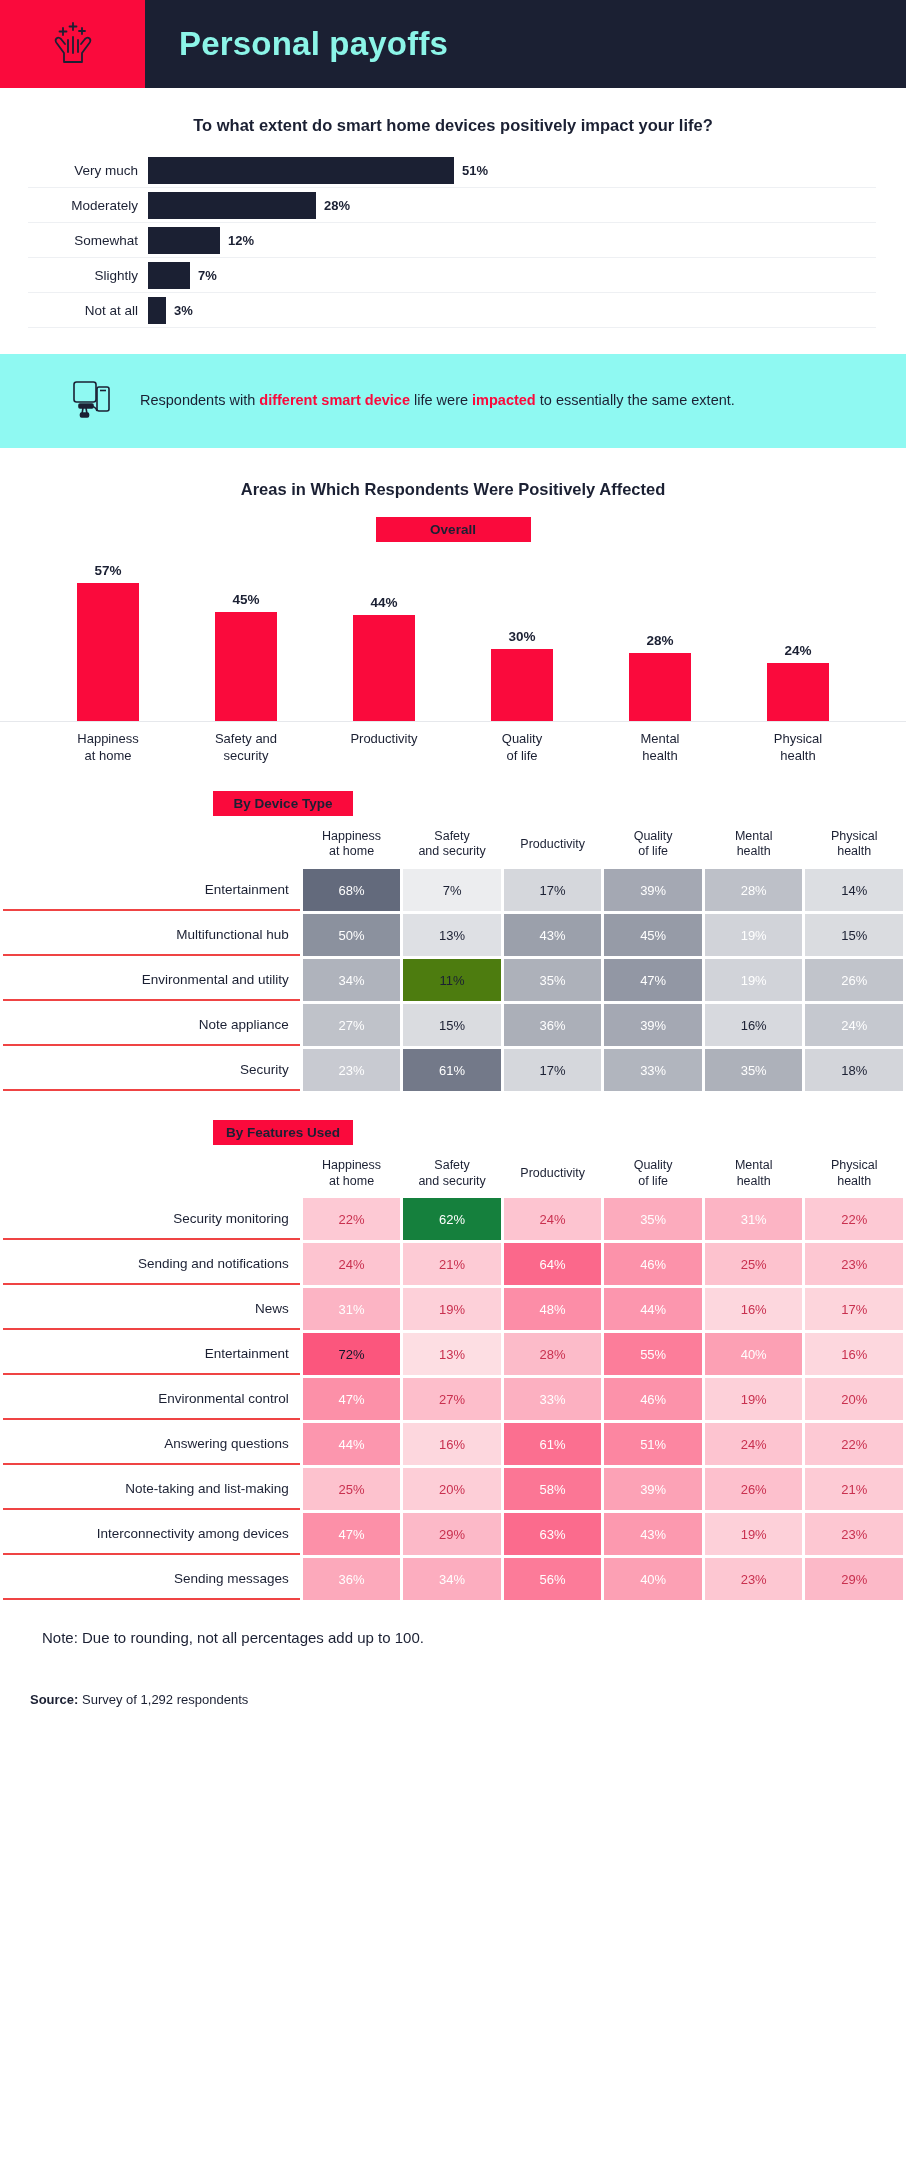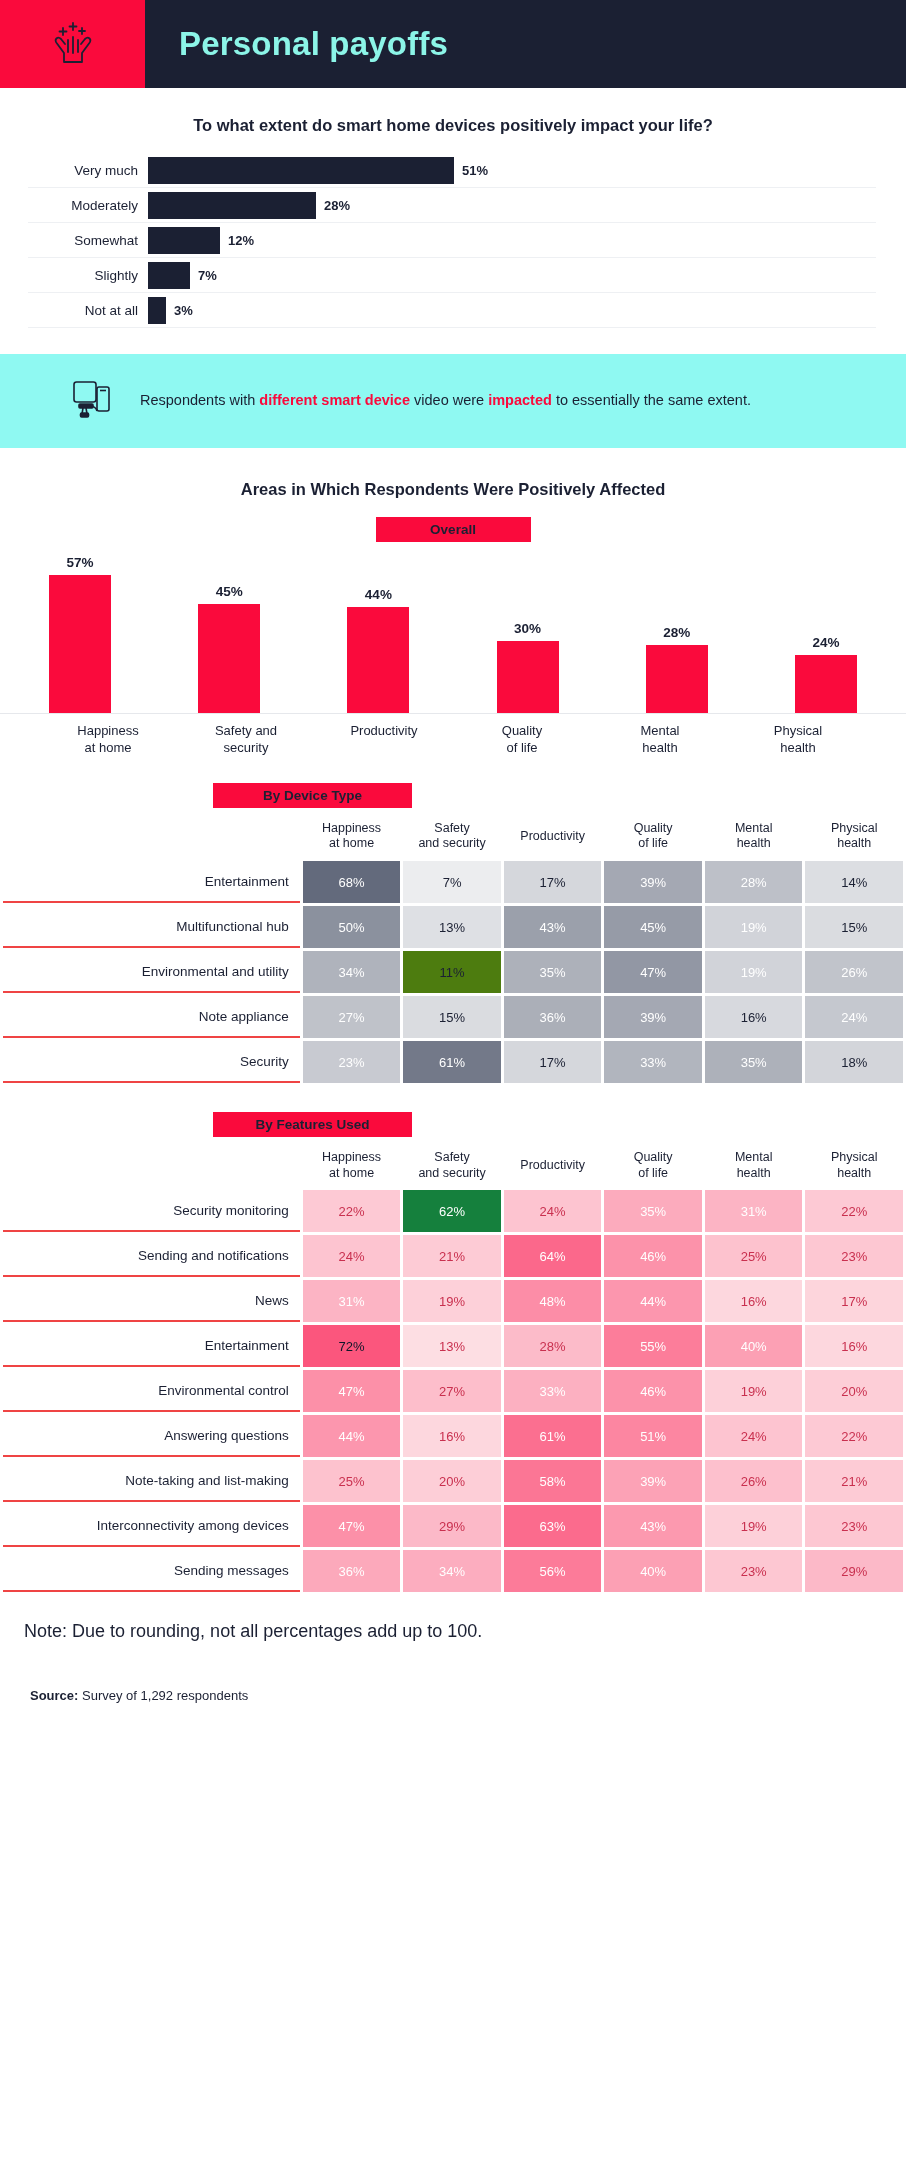--- a/index.html
+++ b/index.html
@@ -57,53 +57,53 @@
     font-size: 16.5px; font-weight: bold; text-align: center;
     color: #1b2033; margin-bottom: 18px;
   }
   .pill-wrap { display: flex; justify-content: center; }
   .pill {
     background: #fa0a3c; color: #1b2033; font-weight: bold; font-size: 13.5px;
     padding: 5px 0; text-align: center; width: 155px;
   }
   .colchart {
     display: flex; align-items: flex-end; justify-content: space-between;
-    height: 160px; padding: 0 32px; margin-top: 12px;
+    height: 160px; padding: 0 60px; margin-top: 20px;
     border-bottom: 1px solid #e6e8ec;
   }
   .col { width: 96px; display: flex; flex-direction: column; align-items: center; }
   .col-val { font-size: 13.5px; font-weight: bold; margin-bottom: 5px; color: #1b2033; }
   .col-bar { width: 62px; background: #fa0a3c; }
   .col-labels {
     display: flex; justify-content: space-between; padding: 9px 60px 0 60px;
   }
   .col-lbl {
     width: 96px; text-align: center; font-size: 13px; line-height: 1.3; color: #1b2033;
   }
 
   
   .hm-block { margin-top: 26px; }
   .hm-pillrow { display: flex; padding-left: 213px; }
-  .hm-pillrow .pill { width: 199px; }
+  .hm-pillrow .pill { width: 140px; }
   .hm-table { width: 100%; border-collapse: separate; border-spacing: 3px 3px; margin-top: 10px; }
   .hm-table th.rowhead-blank { width: 213px; border: none; }
   .hm-table th.colhead {
     font-size: 12.5px; font-weight: normal; line-height: 1.25;
     color: #1b2033; padding-bottom: 6px; text-align: center; width: 70px;
   }
   .hm-table td.rowhead {
     text-align: right; padding-right: 11px; font-size: 13.5px; color: #1b2033;
     border-bottom: 2px solid #ef4444; width: 213px; height: 42px;
   }
   .hm-table td.cell {
     text-align: center; font-size: 13px; height: 42px; width: 70px;
   }
 
   
-  .note { font-size: 18px; color: #1b2033; padding: 26px 0 0 24px; }
+  .note { font-size: 15px; color: #1b2033; padding: 26px 0 0 42px; }
   .source { font-size: 13px; color: #1b2033; padding: 46px 0 0 30px; }
   .source b { font-weight: bold; }
 </style>
 </head>
 <body>
 
 <div class="header">
   <div class="header-logo">
     <svg width="52" height="52" viewBox="0 0 52 52">
       <g stroke="#1b2033" stroke-width="1.8" fill="none" stroke-linecap="round" stroke-linejoin="round">
@@ -168,21 +168,21 @@
         <rect x="27" y="11" width="12" height="24" rx="2"></rect>
         <line x1="30" y1="14.5" x2="36" y2="14.5"></line>
         <rect x="9" y="28" width="14" height="4" rx="1" fill="#1b2033"></rect>
         <path d="M13 32 L12 38 h5 l-1 -6"></path>
         <rect x="10.5" y="37" width="8" height="4" rx="1.2" fill="#1b2033"></rect>
         <path d="M19 30 q7 0 8 5"></path>
       </g>
     </svg>
   </div>
   <div class="callout-text">
-    <span>Respondents with </span><span class="hl">different smart device</span><span> video were </span><span class="hl">impacted</span><span> to essentially the same extent.</span>
+    <span>Respondents with </span><span class="hl">different smart device</span><span> life were </span><span class="hl">impacted</span><span> to essentially the same extent.</span>
   </div>
 </div>
 
 <div class="sec2">
   <div class="sec2-title">Areas in Which Respondents Were Positively Affected</div>
   <div class="pill-wrap">
     <div class="pill">Overall</div>
   </div>
   <div class="colchart" id="colchart">
       <div class="col">

